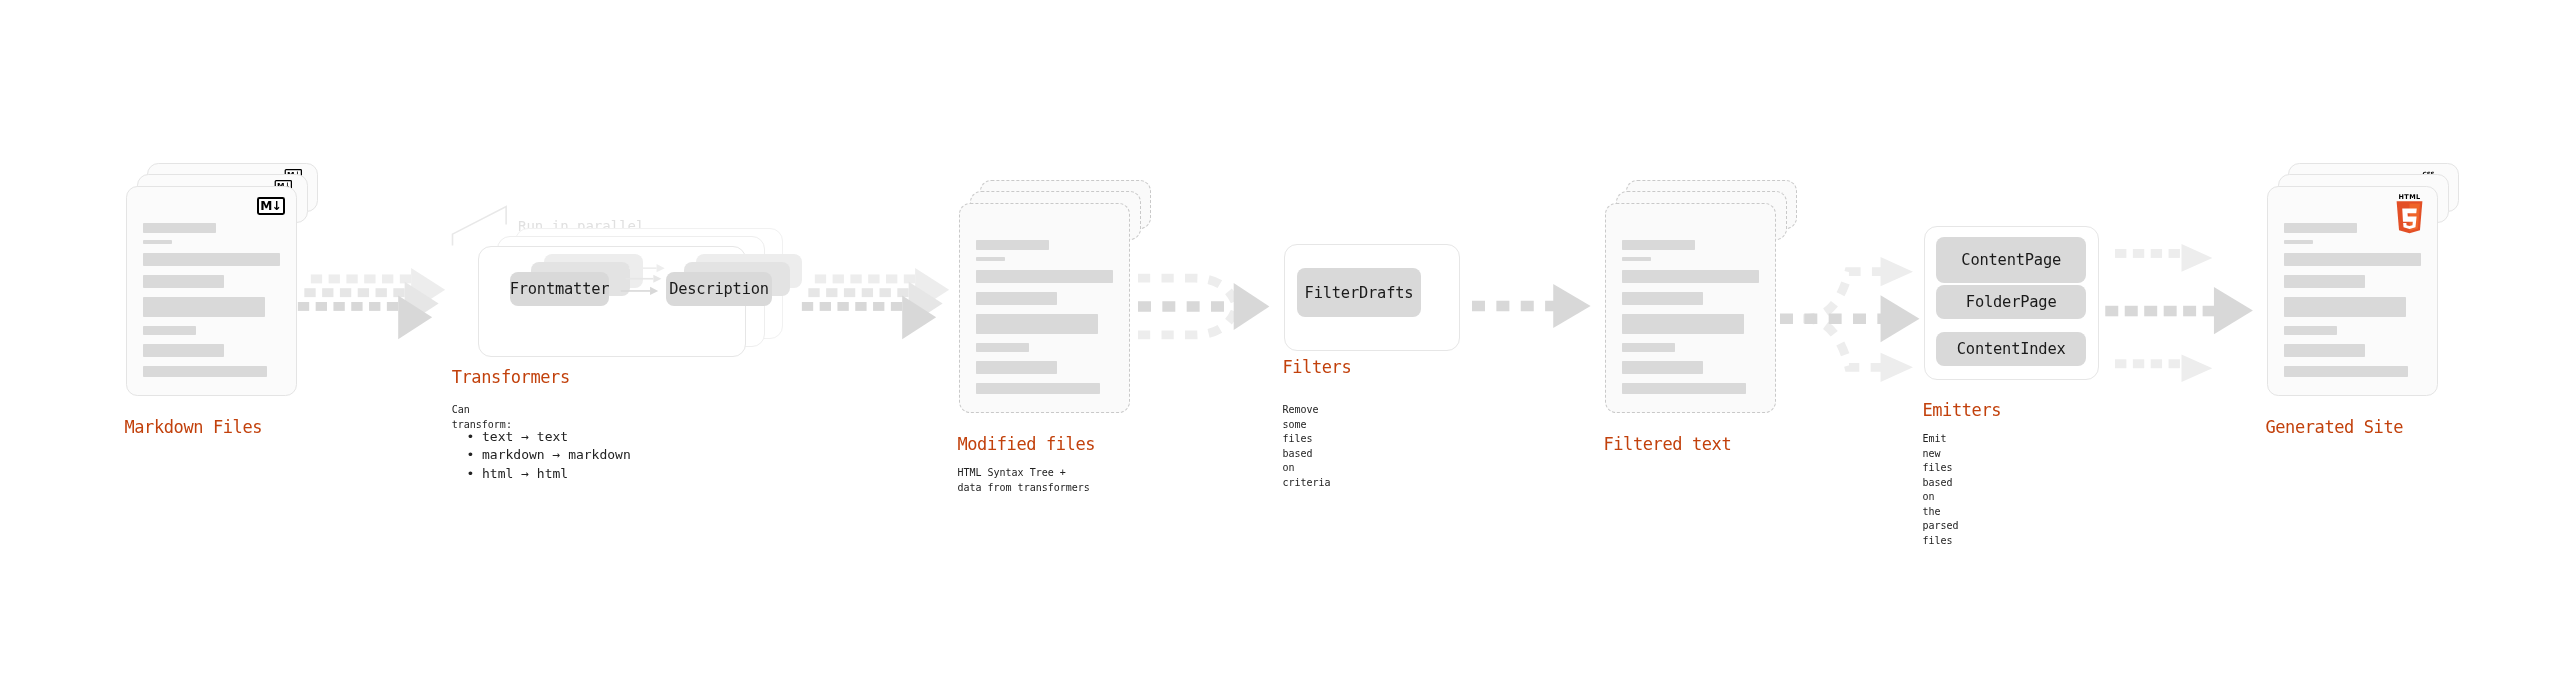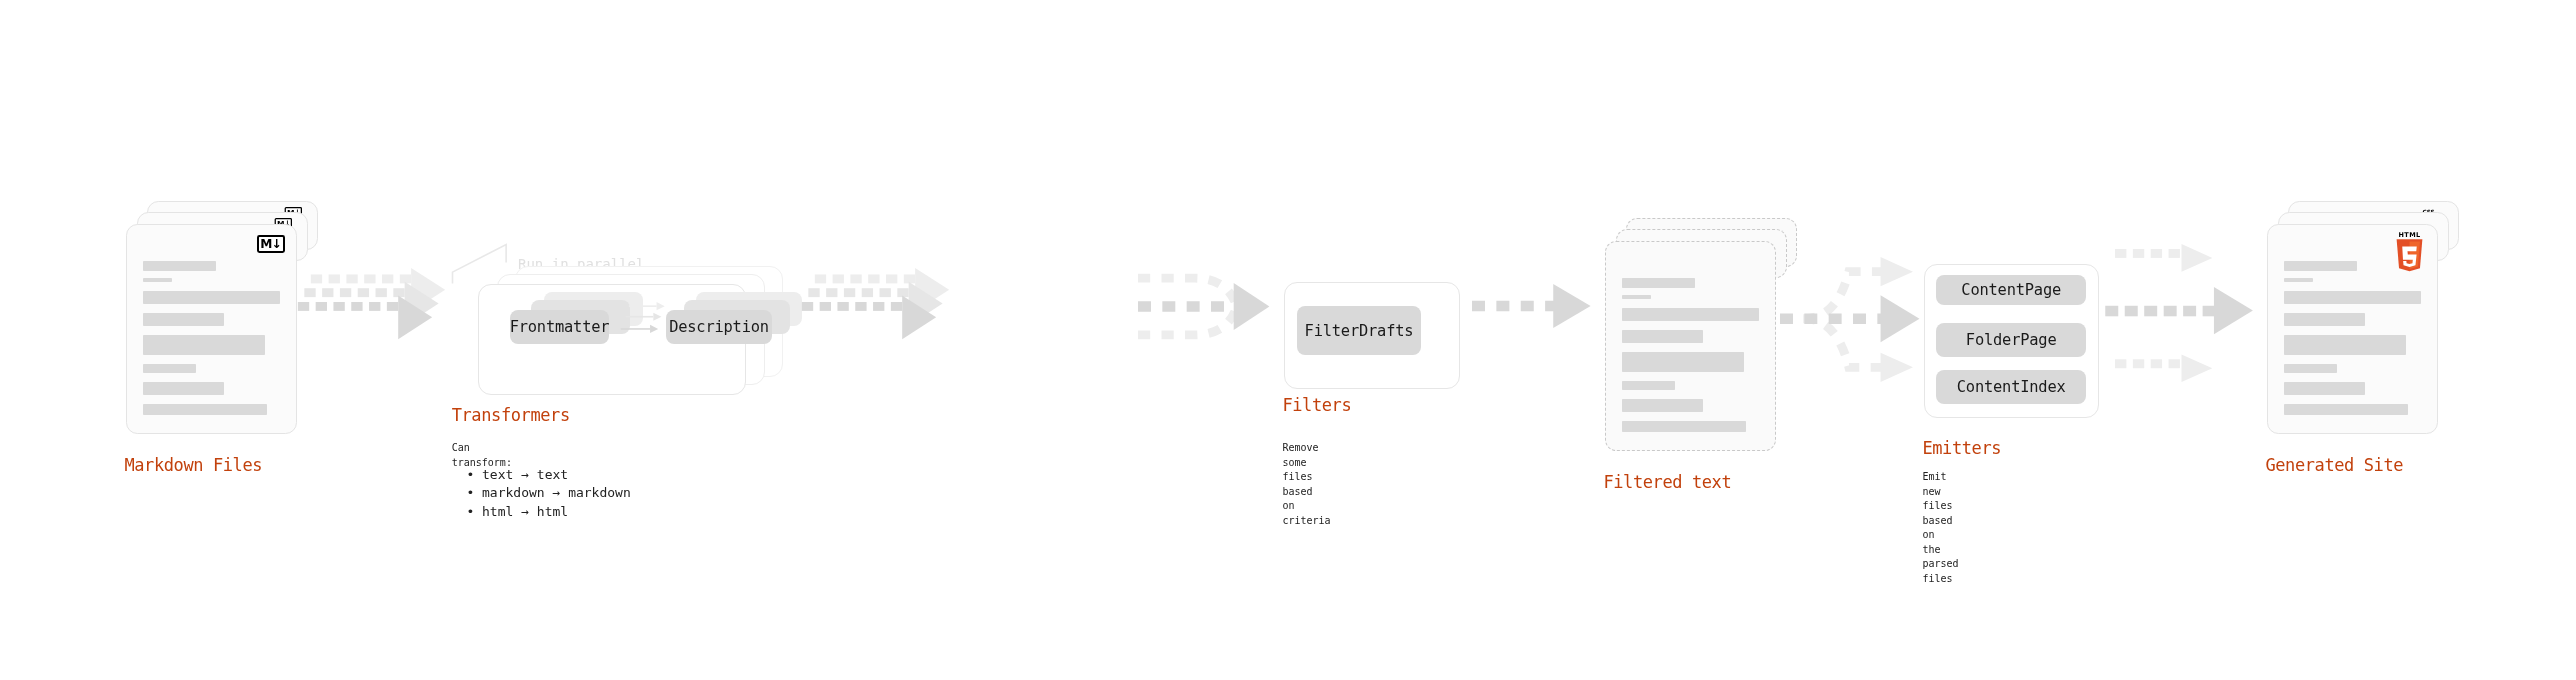--- a/index.html
+++ b/index.html
@@ -14,21 +14,21 @@
   }
 
   #stage {
     position: relative;
     width: 2576px;
     height: 681px;
     background: #ffffff;
   }
 
   
-  .node { position: absolute; margin-top: 38px; }
+  .node { position: absolute; }
 
   
   .card-stack { position: relative; }
 
   .card {
     position: absolute;
     background: #fbfbfb;
     border: 1.6px solid #e4e4e4;
     border-radius: 11.4px;
   }
@@ -293,20 +293,42 @@
       <rect x="-14" y="42" width="14" height="11"></rect>
         <rect x="8" y="42" width="14" height="11"></rect>
       <rect x="30" y="42" width="14" height="11"></rect>
         <rect x="52" y="42" width="14" height="11"></rect>
       <rect x="74" y="42" width="14" height="11"></rect>
         <rect x="96" y="42" width="14" height="11"></rect>
       <polygon points="110,34 152,61 110,88"></polygon>
     </g>
   </svg>
 
+  <div class="node" style="left:959px; top:180px;">
+    <div class="card-stack" style="width:172px; height:236px;">
+      <div class="card dashed back2"></div>
+      <div class="card dashed back1"></div>
+      <div class="card dashed front" style="height:210px;">
+        <div class="card-body">
+          <div class="bar" style="width:73px;height:15.4px;"></div>
+          <div class="bar" style="width:28.4px;height:6.5px;margin-top:7.3px;"></div>
+          <div class="bar" style="width:137px;height:21px;margin-top:9px;"></div>
+          <div class="bar" style="width:81px;height:21px;margin-top:9px;"></div>
+          <div class="bar" style="width:122px;height:32.5px;margin-top:9px;"></div>
+          <div class="bar" style="width:53px;height:15.4px;margin-top:9px;"></div>
+          <div class="bar" style="width:81px;height:21px;margin-top:9px;"></div>
+          <div class="bar" style="width:124px;height:17px;margin-top:9px;"></div>
+        </div>
+      </div>
+    </div>
+
+    <div class="label-title" style="left:-1.6px; top:254px;">Modified files</div>
+    <div class="label-sub" style="left:-1.6px; top:286px;">HTML Syntax Tree +
+data from transformers</div>
+  </div>
 
   <svg class="conn" style="left:1138px; top:260px;" width="146" height="106" viewBox="0 0 180 130">
     <path d="M 0 22 L 70 22 Q 110 22 122 57" fill="none" stroke="#ededed" stroke-width="11" stroke-dasharray="15 14"></path>
     <path d="M 0 92 L 70 92 Q 110 92 122 57" fill="none" stroke="#ededed" stroke-width="11" stroke-dasharray="15 14"></path>
     <path d="M 0 57 L 122 57" fill="none" stroke="#d8d8d8" stroke-width="13" stroke-dasharray="16 14"></path>
     <polygon points="118,28 162,57 118,86" fill="#d8d8d8"></polygon>
   </svg>
 
   <div class="node" style="left:1284px; top:244px;">
     <div class="group-box" style="left:0; top:0; width:176px; height:107px;"></div>
@@ -347,21 +369,21 @@
     <path d="M 0 92 L 30 92 Q 70 92 85 34 L 128 34" fill="none" stroke="#ededed" stroke-width="11" stroke-dasharray="15 14"></path>
     <polygon points="124,16 164,34 124,52" fill="#ededed"></polygon>
     <path d="M 0 92 L 30 92 Q 70 92 85 152 L 128 152" fill="none" stroke="#ededed" stroke-width="11" stroke-dasharray="15 14"></path>
     <polygon points="124,134 164,152 124,170" fill="#ededed"></polygon>
     <path d="M 0 92 L 128 92" fill="none" stroke="#d8d8d8" stroke-width="13" stroke-dasharray="16 14"></path>
     <polygon points="124,63 172,92 124,121" fill="#d8d8d8"></polygon>
   </svg>
 
   <div class="node" style="left:1924px; top:226px;">
     <div class="group-box" style="left:0; top:0; width:175px; height:154px;"></div>
-    <div class="pill" style="position:absolute; left:12.2px; top:11.4px; width:150px; height:30px;">ContentPage</div>
+    <div class="pill" style="position:absolute; left:12.2px; top:11.4px; width:150px; height:46px;">ContentPage</div>
     <div class="pill" style="position:absolute; left:12.2px; top:59px; width:150px; height:34px;">FolderPage</div>
     <div class="pill" style="position:absolute; left:12.2px; top:106px; width:150px; height:34px;">ContentIndex</div>
 
     <div class="label-title" style="left:-1.6px; top:174px;">Emitters</div>
     <div class="label-sub" style="left:-1.6px; top:206px;">Emit new files based on
 the parsed files</div>
   </div>
 
   <svg class="conn" style="left:2113px; top:236px;" width="163" height="146" viewBox="0 0 200 180">
     <g fill="#ededed">

